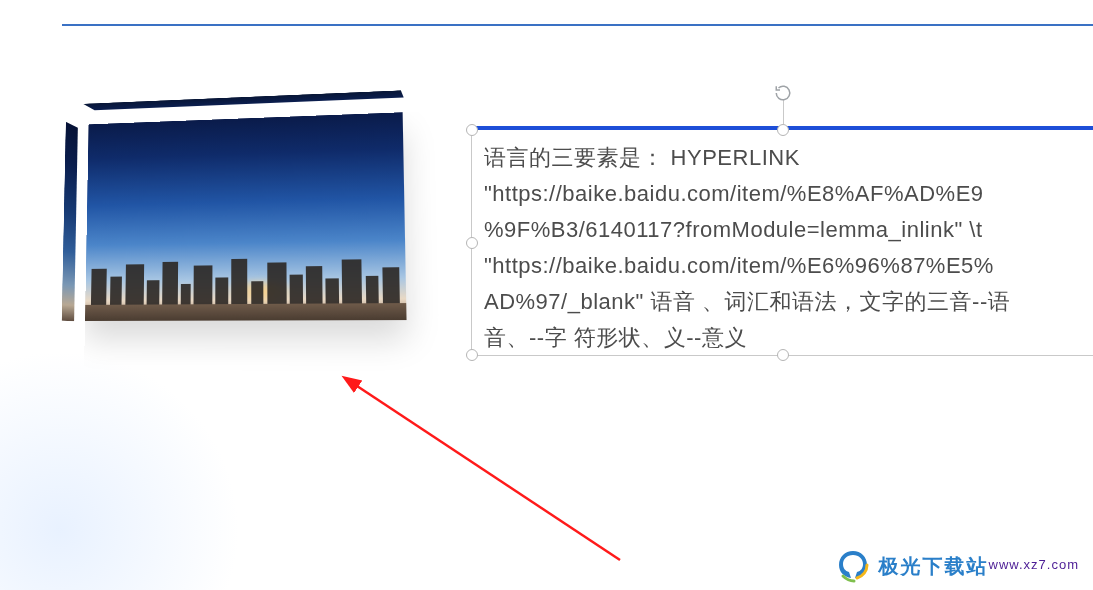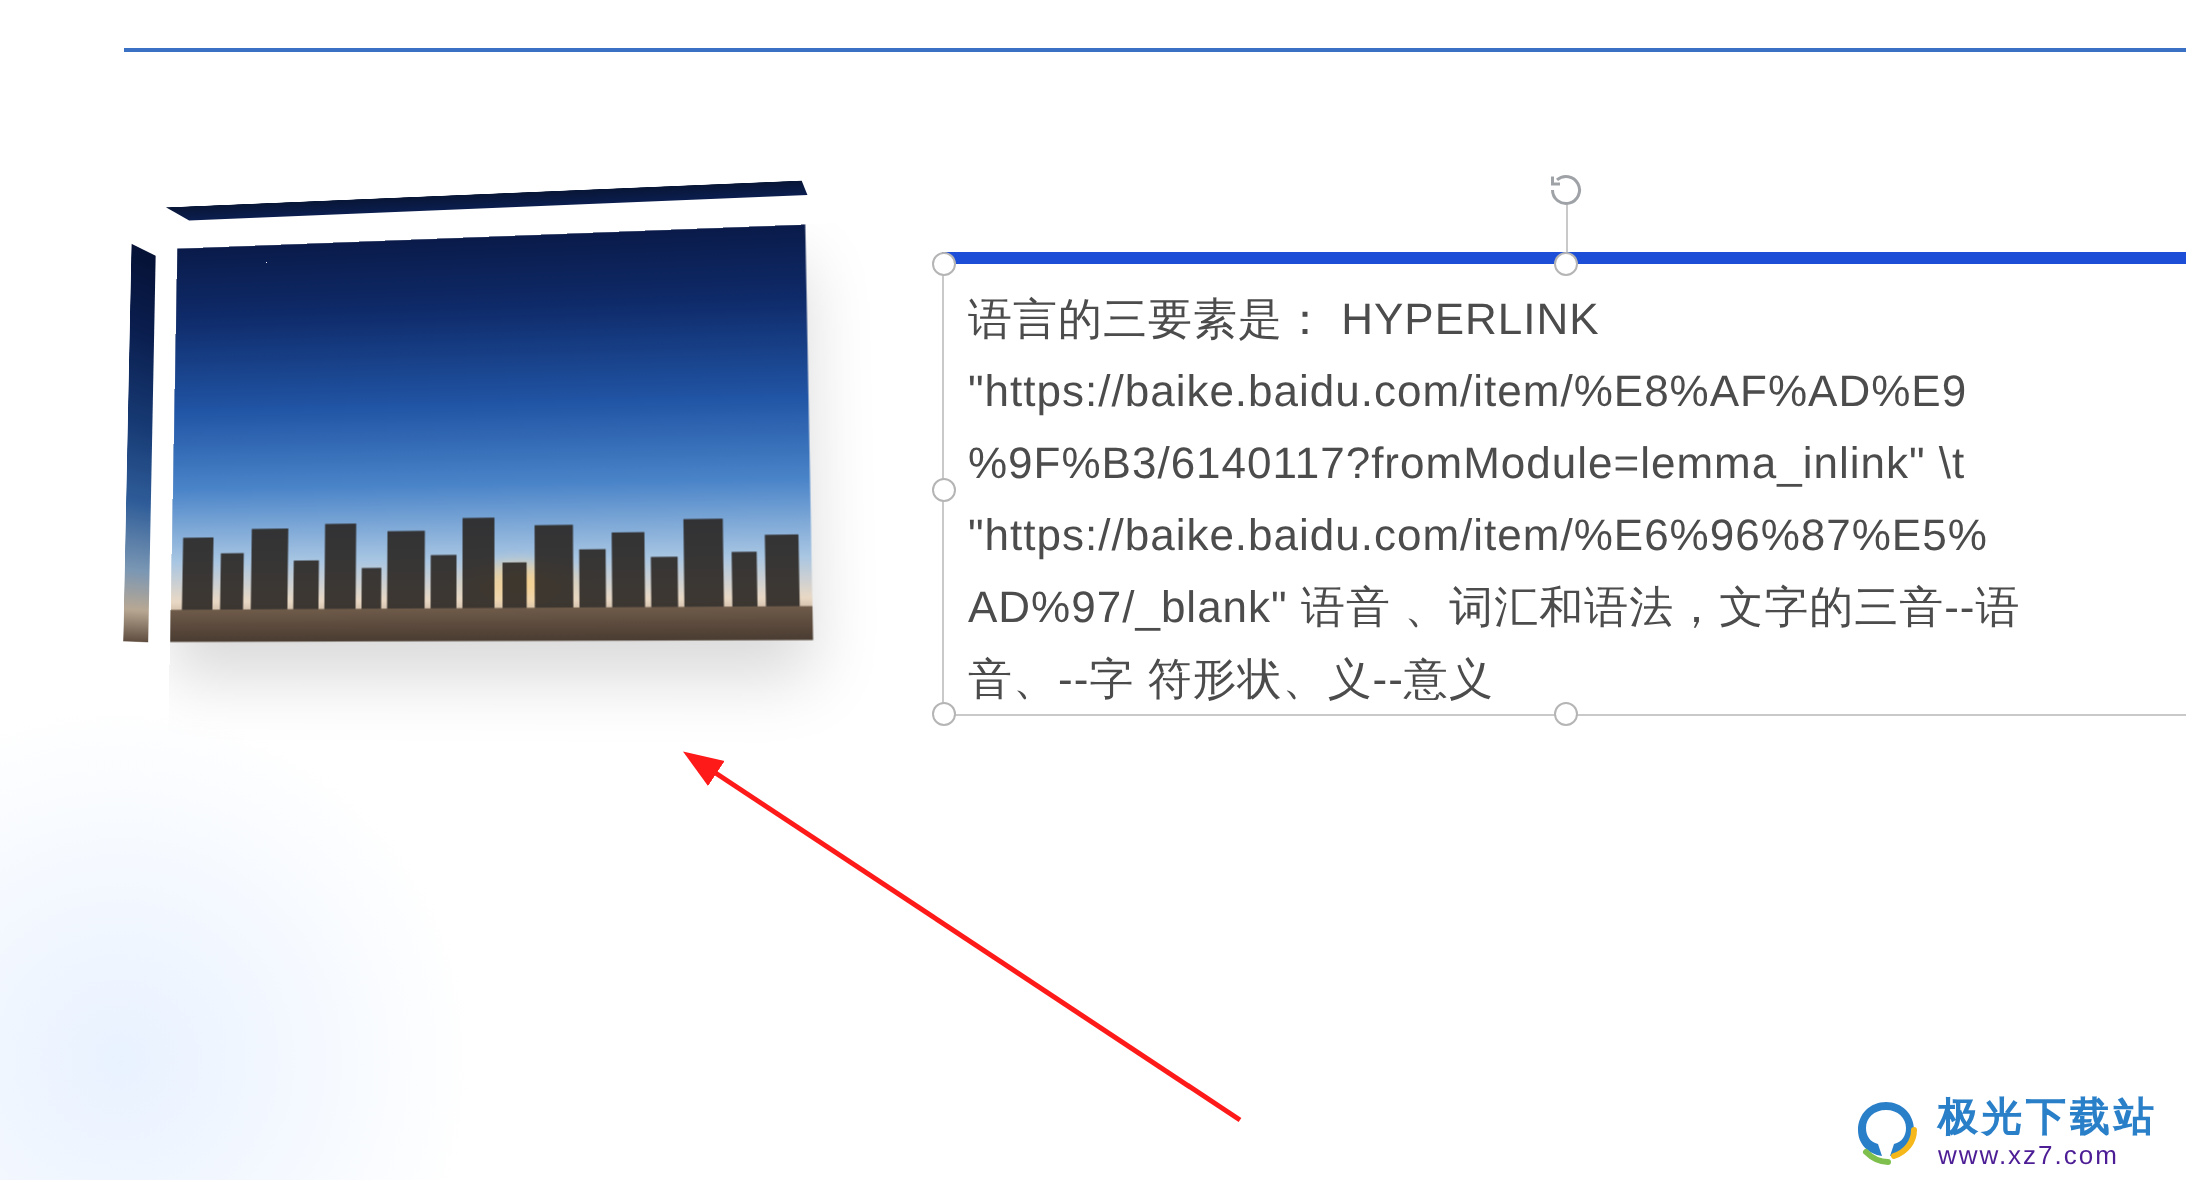--- a/index.html
+++ b/index.html
@@ -113,21 +113,21 @@
   }
 
   
   .textbox-frame {
     position: absolute;
     left: 471px;
     top: 126px;
     right: 0;
     height: 225px;
     border-left: 1px solid #c9c9c9;
-    border-top: 6px solid #1d4ed8;
+    border-top: 4px solid #1d4ed8;
     border-bottom: 1px solid #c9c9c9;
   }
   .handle {
     position: absolute;
     width: 10px; height: 10px;
     border: 1px solid #b5b5b5;
     background: #ffffff;
     border-radius: 50%;
   }
   .handle.tl { left: -6px; top: -6px; }
@@ -180,21 +180,21 @@
     bottom: 6px;
     display:flex;
     align-items:center;
     gap:8px;
   }
   .wm-logo {
     width:36px;height:36px;
     position:relative;
   }
   .wm-logo svg{width:36px;height:36px;}
-  .wm-text { display:flex; flex-direction:column; line-height:1; }
+  .wm-text { display:flex; flex-direction:row; line-height:1;text-align:center; }
   .wm-name { font-size:20px; font-weight:600; color:#2a7fc9; letter-spacing:2px;}
   .wm-url  { font-size:13px; color:#4c1d95; margin-top:2px; letter-spacing:1px;}
 
   .corner-glow {
     position:absolute;
     left:-120px;
     bottom:-120px;
     width:360px;height:360px;
     background: radial-gradient(circle, rgba(230,240,255,0.9) 0%, rgba(255,255,255,0) 70%);
   }

